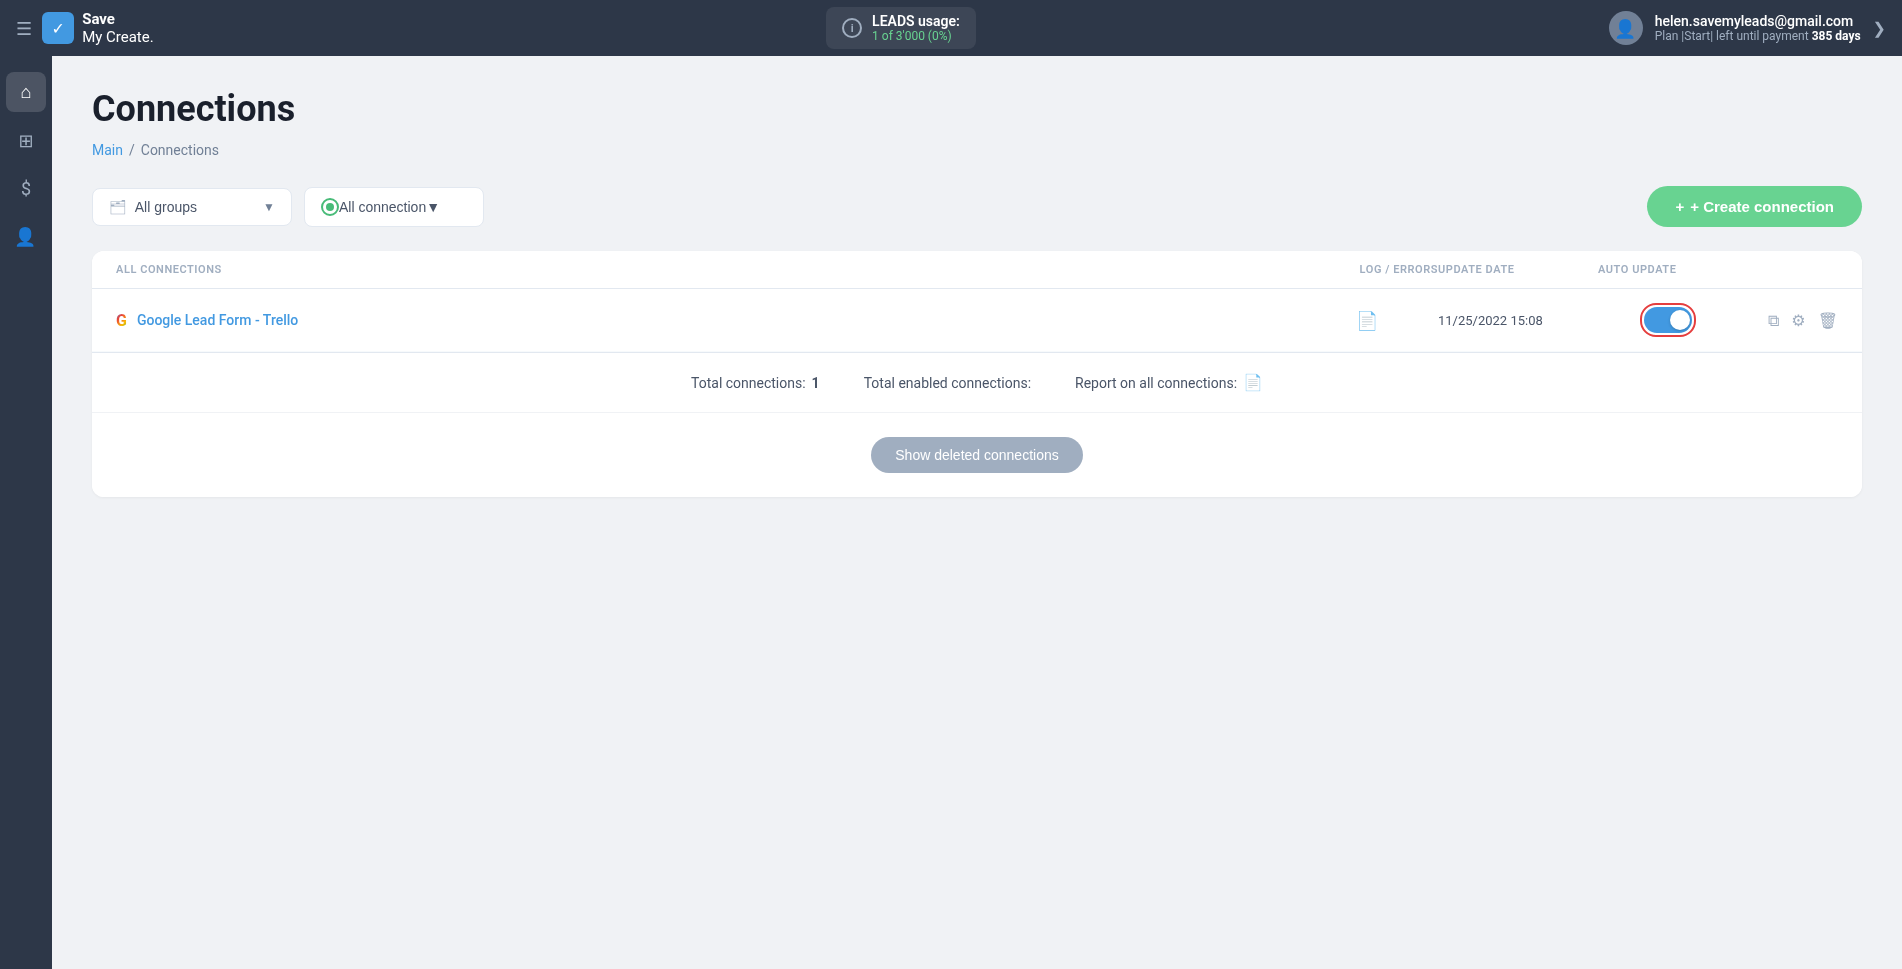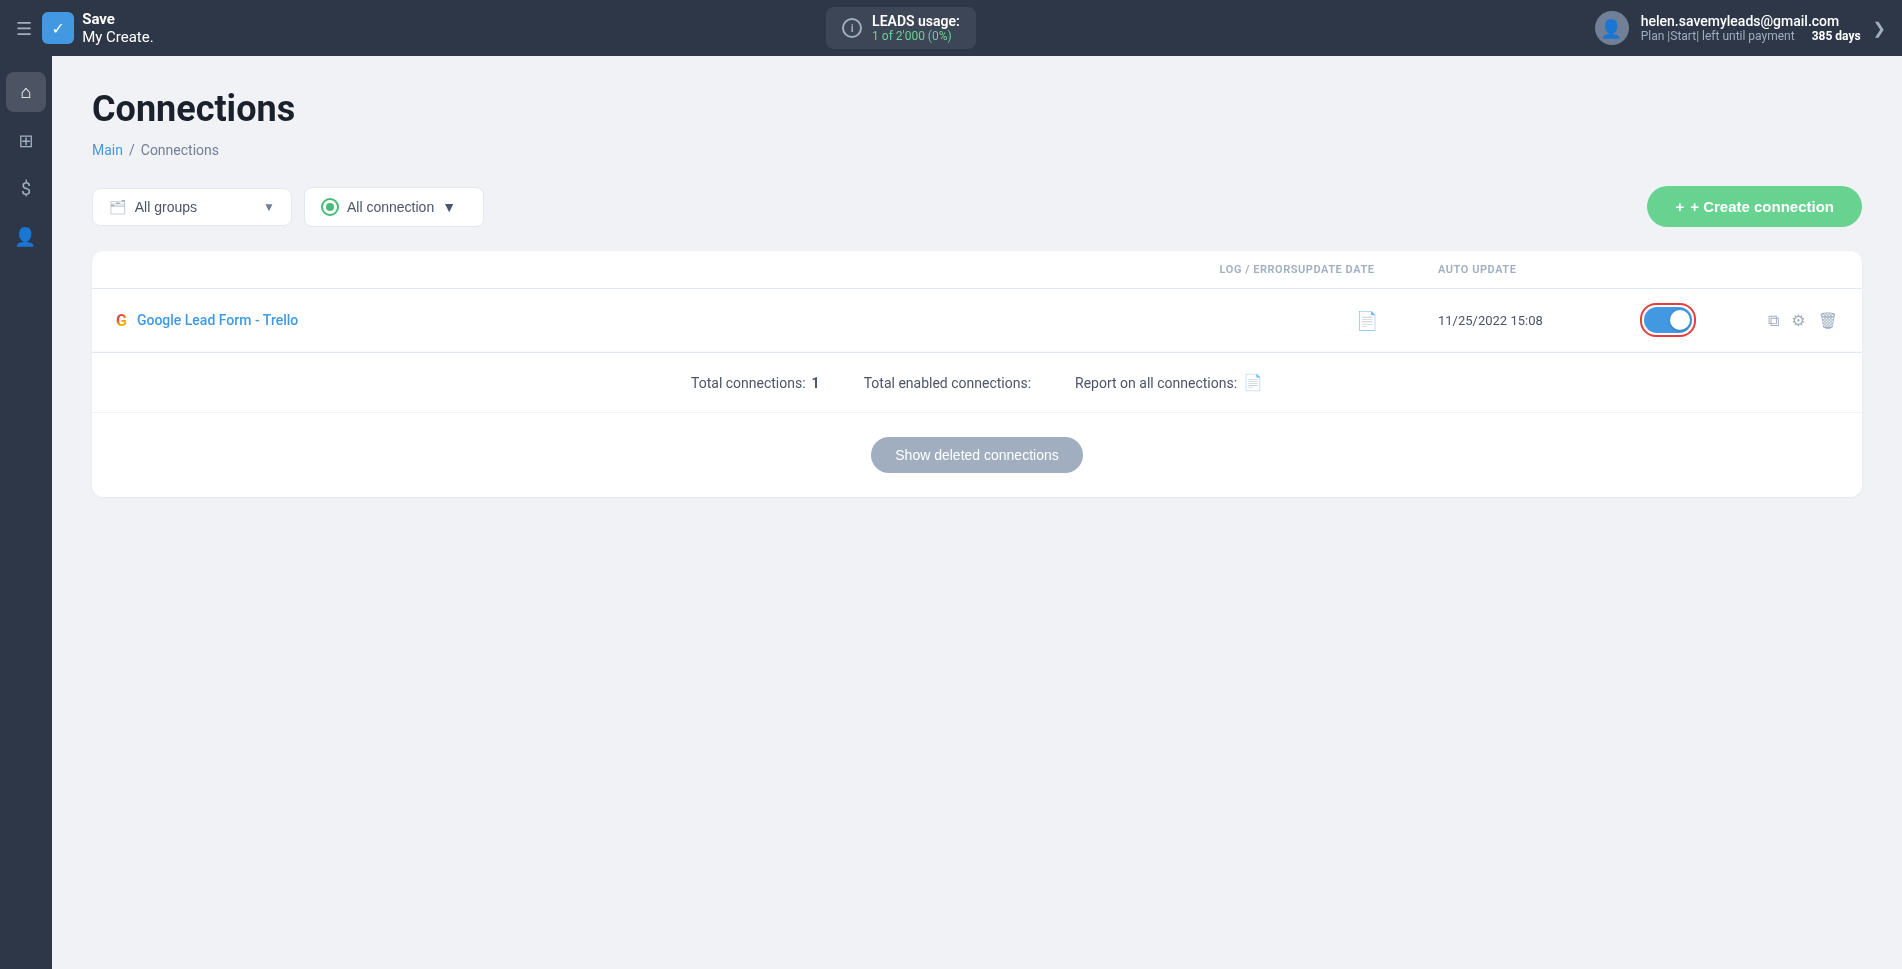--- a/index.html
+++ b/index.html
@@ -108,21 +108,21 @@
       color: white;
     }
     .user-email {
       font-size: 14px;
       font-weight: 500;
     }
     .user-plan {
       font-size: 12px;
       color: #a0aec0;
     }
-    .user-plan strong { color: white; margin-left: 14px; }
+    .user-plan strong { color: white; }
     .topnav-arrow {
       color: #a0aec0;
       font-size: 16px;
       cursor: pointer;
     }
 
     
     .sidebar {
       position: fixed;
       top: 56px;
@@ -207,21 +207,20 @@
     .select-btn-green {
       background: white;
       border: 1px solid #e2e8f0;
       border-radius: 8px;
       padding: 10px 16px;
       font-size: 14px;
       color: #4a5568;
       cursor: pointer;
       display: flex;
       align-items: center;
-      gap: 8px;
       min-width: 180px;
     }
     .green-circle {
       width: 18px;
       height: 18px;
       border-radius: 50%;
       border: 2px solid #48bb78;
       display: flex;
       align-items: center;
       justify-content: center;
@@ -417,21 +416,21 @@
       <div class="logo-check">✓</div>
       <div class="logo-text">Save<br><span>My Create.</span></div>
     </div>
   </div>
 
   <div class="topnav-center">
     <div class="leads-usage">
       <div class="leads-usage-icon">i</div>
       <div>
         <div class="leads-usage-text">LEADS usage:</div>
-        <div class="leads-usage-sub">1 of 2'000 (0%)</div>
+        <div class="leads-usage-sub">1 of 3'000 (0%)</div>
       </div>
     </div>
   </div>
 
   <div class="topnav-right">
     <div class="user-avatar">👤</div>
     <div class="user-info">
       <div class="user-email">helen.savemyleads@gmail.com</div>
       <div class="user-plan">
         <span>Plan |Start| left until payment </span><strong>385 days</strong>
@@ -483,20 +482,21 @@
 
     <button class="create-btn">
       <span>+</span>
       <span>+ Create connection</span>
     </button>
   </div>
 
   <div class="connections-table">
 
     <div class="table-header">
+      <div class="table-header-cell">ALL CONNECTIONS</div>
       <div class="table-header-cell right">LOG / ERRORS</div>
       <div class="table-header-cell">UPDATE DATE</div>
       <div class="table-header-cell">AUTO UPDATE</div>
       <div class="table-header-cell"></div>
     </div>
 
     <div class="table-row">
       <a class="conn-name">
         <span class="google-g">G</span>
         <span>Google Lead Form - Trello</span>

